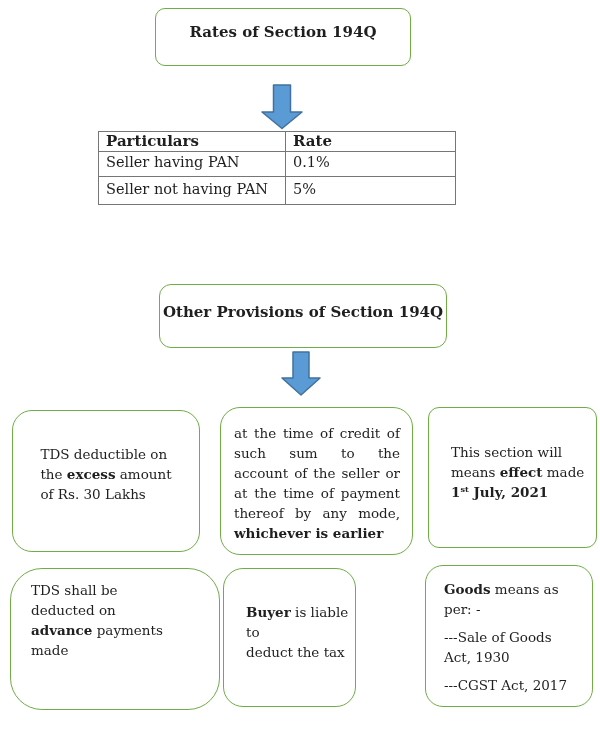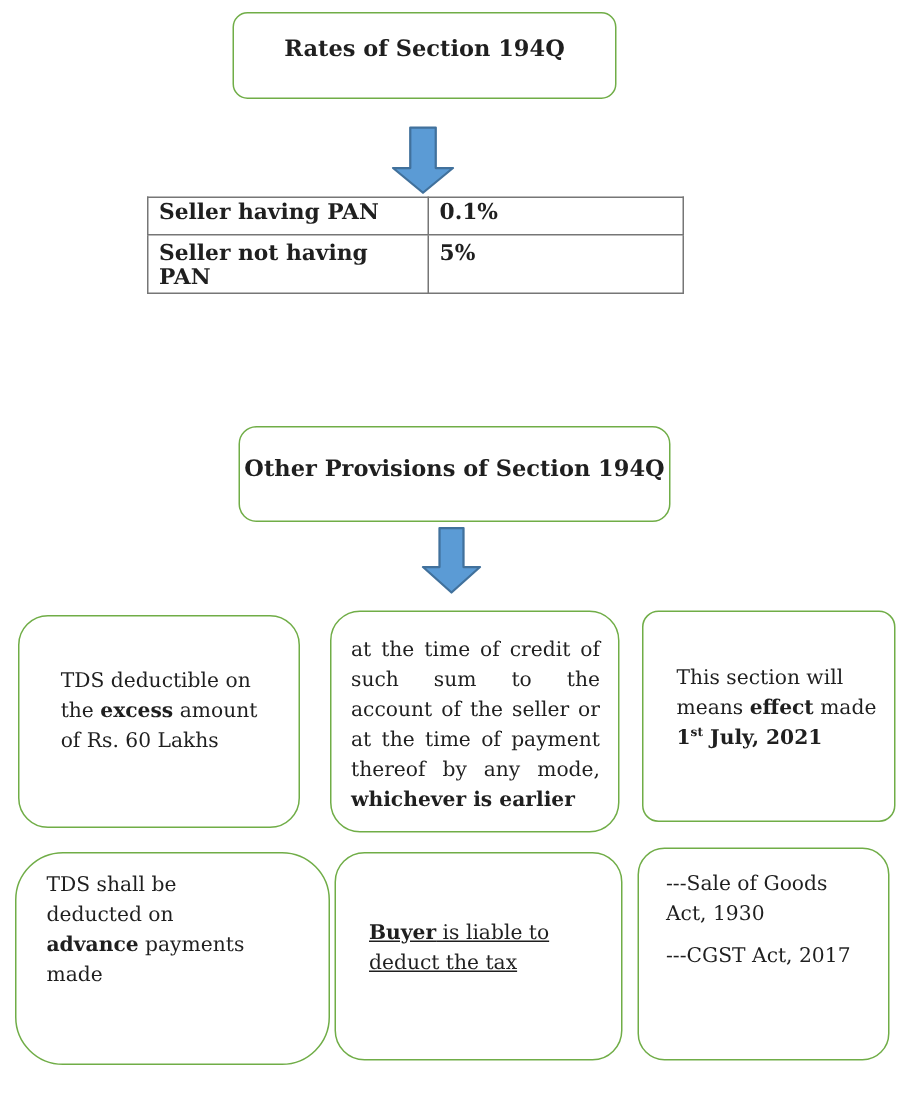--- a/index.html
+++ b/index.html
@@ -36,23 +36,23 @@
   #box-excess{left:12px;top:410px;width:188px;height:142px;border-radius:20px;
     display:flex;align-items:center;justify-content:center;
     padding:0 14px 14px 14px;}
   #box-timing{left:220px;top:407px;width:193px;height:148px;border-radius:20px;
     padding:15px 12px 0 13px;text-align:justify;}
   #box-effect{left:428px;top:407px;width:169px;height:141px;border-radius:11px;
     display:flex;flex-direction:column;justify-content:center;
     padding:0 6px 12px 22px;}
   #box-advance{left:10px;top:568px;width:210px;height:142px;border-radius:32px;
     padding:11px 10px 0 20px;}
-  #box-buyer{left:223px;top:568px;width:192px;height:139px;border-radius:20px;
+  #box-buyer{left:223px;top:568px;width:133px;height:139px;border-radius:20px;
     display:flex;flex-direction:column;justify-content:center;
-    padding:0 6px 12px 22px;text-decoration:underline;}
+    padding:0 6px 12px 22px;}
   #box-goods{left:425px;top:565px;width:168px;height:142px;border-radius:18px;
     padding:13px 6px 0 18px;}
 
   .rich p{margin:0 0 8px 0;}
   .rich p:last-child{margin-bottom:0;}
   .rich sup{font-size:0.6em;line-height:0;}
 
   
   .arrow{position:absolute;}
   #arrow-1{left:260px;top:84px;}
@@ -61,21 +61,20 @@
   
   .rates-table{
     position:absolute;left:98px;top:131px;width:357px;
     border-collapse:collapse;table-layout:fixed;
     font-size:14.5px;line-height:16px;
   }
   .rates-table td{
     border:1px solid var(--table-border);
     vertical-align:top;
     padding:1px 4px 2px 7px;
-    font-weight:bold;
   }
   .rates-table col.c1{width:187px;}
   .rates-table col.c2{width:170px;}
   .rates-table tr.hdr td{font-weight:bold;font-size:15px;height:19px;}
   .rates-table tr.r1 td{height:25px;padding-top:2px;}
   .rates-table tr.r2 td{height:28px;padding-top:4px;margin-top:44px;}
 </style>
 </head>
 <body>
 
@@ -88,20 +87,24 @@
   <svg class="arrow" id="arrow-1" width="44" height="46" viewBox="0 0 44 46">
     <polygon points="13.5,1 30.5,1 30.5,28 42,28 22,44.5 2,28 13.5,28" stroke-width="1.5" stroke-linejoin="round" fill="#5B9BD5" stroke="#41719C"></polygon>
   </svg>
 
   <table class="rates-table">
     <colgroup>
         <col class="c1">
         <col class="c2">
       </colgroup>
     <tbody>
+        <tr class="hdr">
+      <td>Particulars</td>
+      <td>Rate</td>
+    </tr>
     <tr class="r1">
       <td>Seller having PAN</td>
       <td>0.1%</td>
     </tr>
     <tr class="r2">
       <td>Seller not having PAN</td>
       <td>5%</td>
     </tr>
   </tbody>
     </table>
@@ -109,21 +112,21 @@
   <div class="gbox title-box" id="provisions-title">
     <span>Other Provisions of Section 194Q</span>
   </div>
 
   <svg class="arrow" id="arrow-2" width="42" height="45" viewBox="0 0 42 45">
     <polygon points="13,1 29,1 29,27 40,27 21,44 2,27 13,27" stroke-width="1.5" stroke-linejoin="round" fill="#5B9BD5" stroke="#41719C"></polygon>
   </svg>
 
   <div class="gbox rich" id="box-excess">
     <div>
-        <p><span>TDS deductible on</span><br><span>the </span><b>excess</b><span> amount</span><br><span>of Rs. 60 Lakhs</span></p>
+        <p><span>TDS deductible on</span><br><span>the </span><b>excess</b><span> amount</span><br><span>of Rs. 30 Lakhs</span></p>
       </div>
   </div>
 
   <div class="gbox rich" id="box-timing">
     <div>
         <p><span>at the time of credit of such sum to the account of the seller or at the time of payment thereof by any mode, </span><b>whichever is earlier</b></p>
       </div>
   </div>
 
   <div class="gbox rich" id="box-effect">
@@ -139,18 +142,19 @@
   </div>
 
   <div class="gbox rich" id="box-buyer">
     <div>
         <p><b>Buyer</b><span> is liable to</span><br><span>deduct the tax</span></p>
       </div>
   </div>
 
   <div class="gbox rich" id="box-goods">
     <div>
+        <p><b>Goods</b><span> means as</span><br><span>per: -</span></p>
         <p><span>---Sale of Goods</span><br><span>Act, 1930</span></p>
         <p><span>---CGST Act, 2017</span></p>
       </div>
   </div>
 
 </div>
 
 </body></html>

